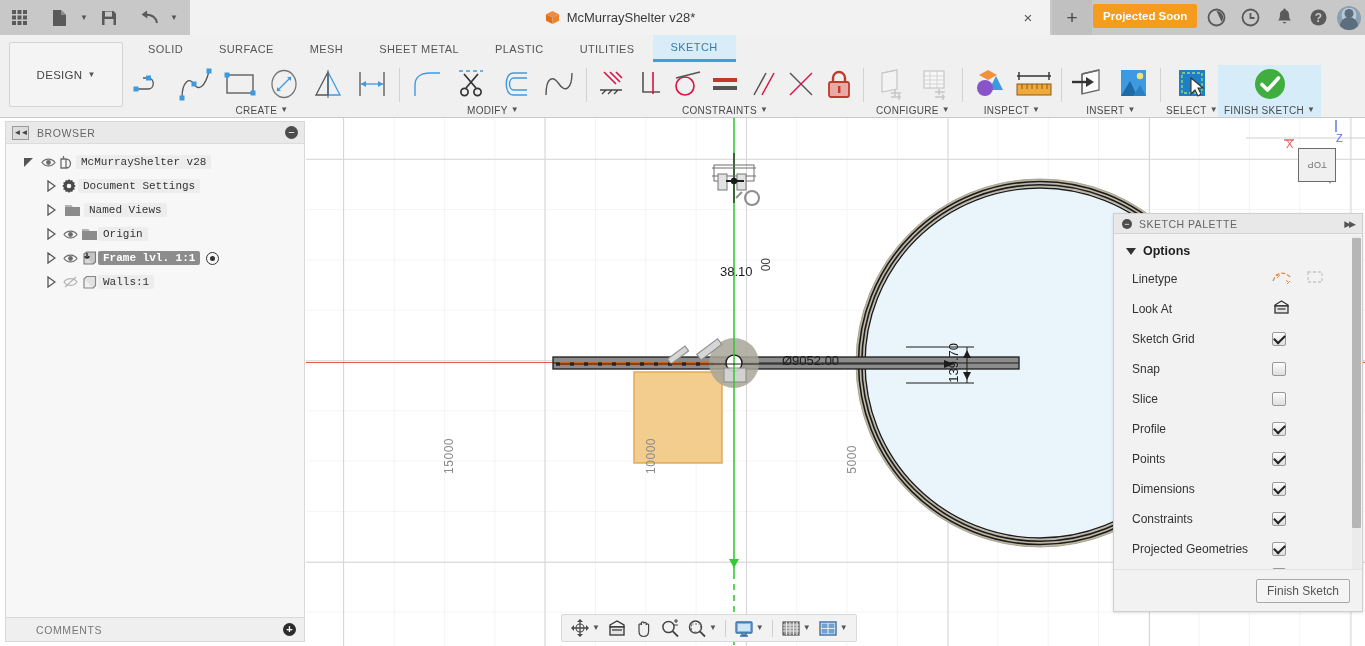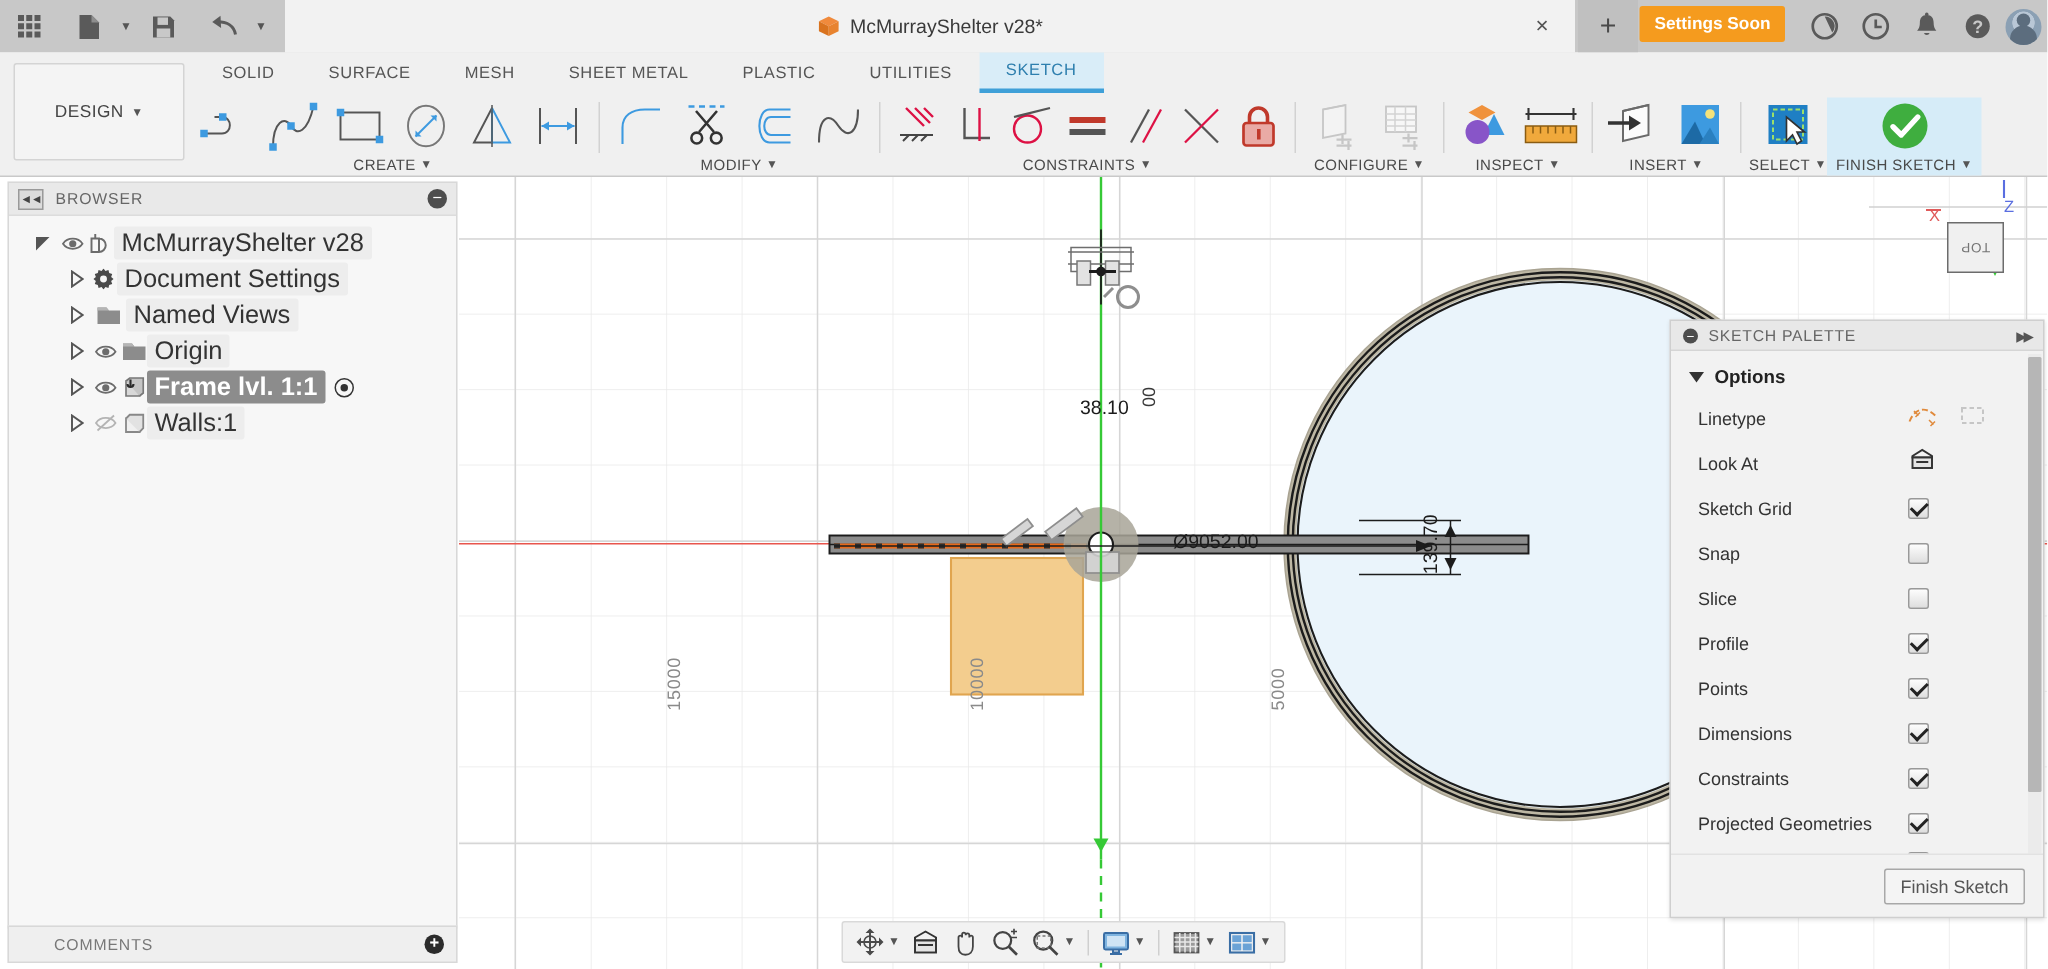--- a/index.html
+++ b/index.html
@@ -118,21 +118,21 @@
     width: 17px; height: 14px; border: 1px solid #9a9a9a; background: #dcdcdc;
     display: flex; align-items: center; justify-content: center;
     font-size: 8px; color: #444; letter-spacing: -1px;
   }
   .browser-head .bh-title { font-size: 10.5px; color: #666; letter-spacing: .6px; }
   .minus-circle {
     margin-left: auto; width: 13px; height: 13px; border-radius: 50%;
     background: #4d4d4d; color: #fff; font-size: 11px; line-height: 11px;
     display: flex; align-items: center; justify-content: center;
   }
-  .tree { padding: 6px 0 0 0; font-size: 17px; color: #333; }
+  .tree { padding: 6px 0 0 0; font-size: 11px; color: #333; font-family: Liberation Mono, monospace; }
   .trow { display: flex; align-items: center; height: 24px; padding-left: 14px; }
   .tw { width: 18px; display: flex; align-items: center; justify-content: center; }
   .tlabel { padding: 1px 5px; border-radius: 2px; white-space: nowrap; }
   .tlabel.hl { background: #ededed; }
   .tlabel.sel { background: #8c8c8c; color: #fff; font-weight: bold; }
   .eye { width: 20px; display:flex; align-items:center; justify-content:center; }
   .dot-circle {
     width: 13px; height: 13px; border-radius: 50%; border: 1.5px solid #333;
     display: flex; align-items: center; justify-content: center; margin-left: 6px;
   }
@@ -294,21 +294,21 @@
           <path d="M8 1 L15 4.5 L8 8 L1 4.5 z" fill="#f08a3c"></path>
           <path d="M1 4.5 L8 8 L8 15 L1 11.5 z" fill="#d9731f"></path>
           <path d="M15 4.5 L8 8 L8 15 L15 11.5 z" fill="#e8832f"></path>
         </svg>
         <span class="tabtitle">McMurrayShelter v28*</span>
       </div>
       <div class="tab-close">×</div>
     </div>
 
     <div class="tab-plus">+</div>
-    <div class="expbtn">Settings Soon</div>
+    <div class="expbtn">Projected Soon</div>
 
     <div class="tb-right">
       <div class="tb-ricon">
         <svg width="19" height="19" viewBox="0 0 19 19">
           <circle cx="9.5" cy="9.5" r="8" fill="none" stroke="#5a5a5a" stroke-width="1.8"></circle>
           <path d="M9.5 3 a6.5 6.5 0 0 1 5 10.7" fill="#5a5a5a"></path>
         </svg>
       </div>
       <div class="tb-ricon">
         <svg width="19" height="19" viewBox="0 0 19 19">

